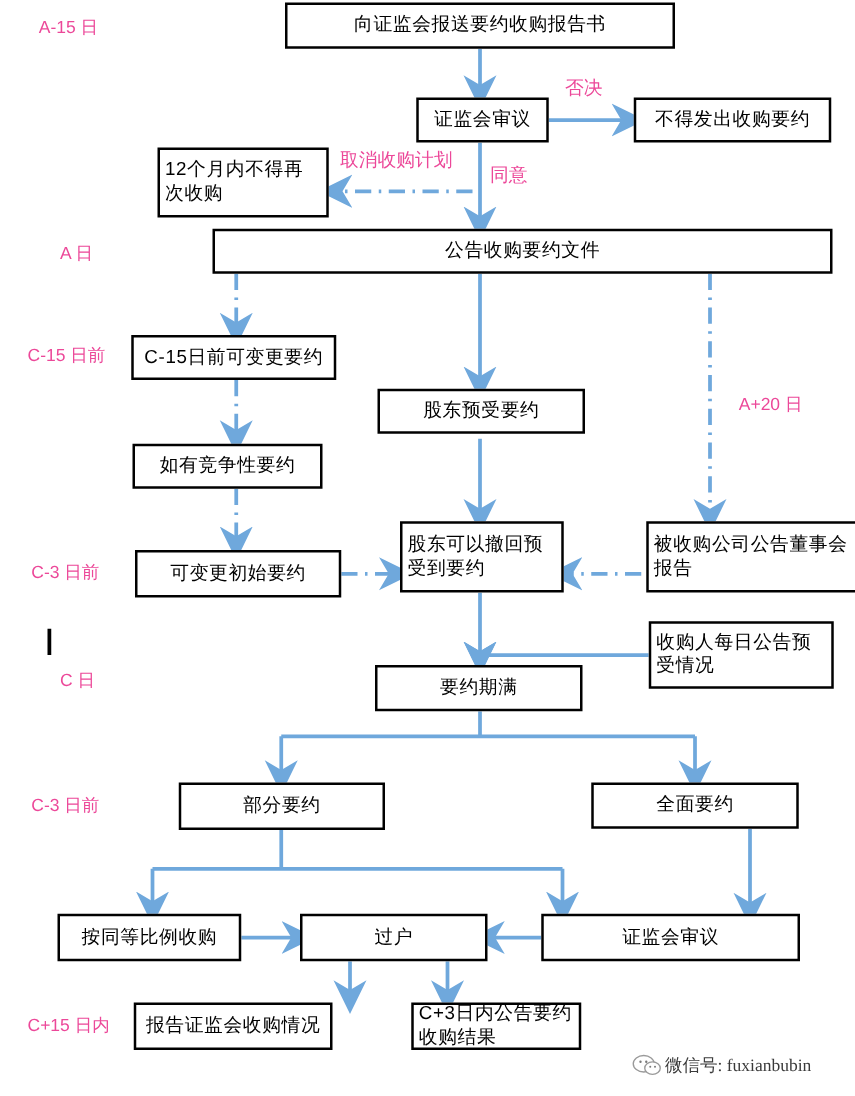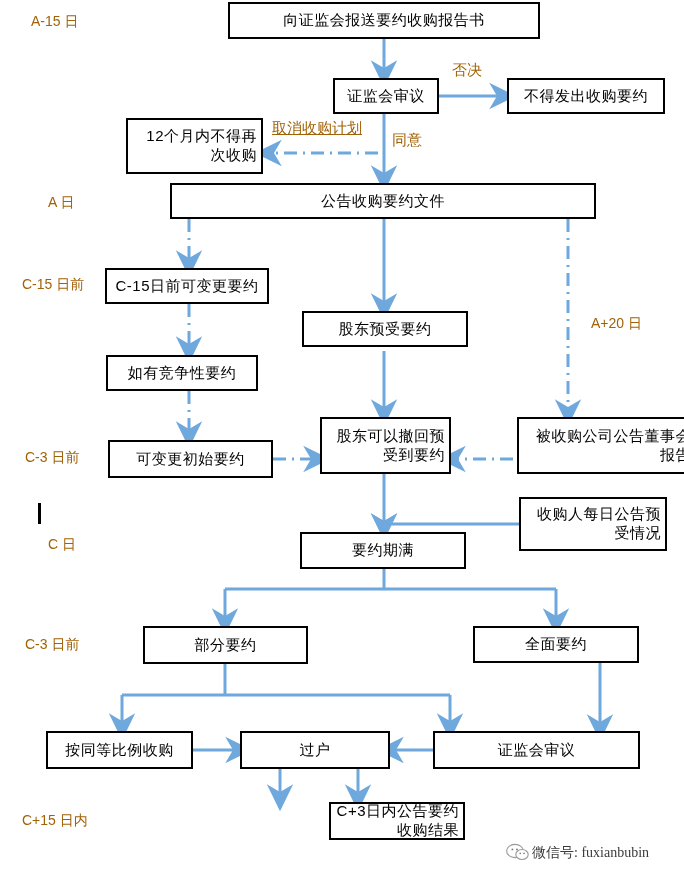--- a/index.html
+++ b/index.html
@@ -6,32 +6,32 @@
   body{font-family:"Liberation Sans","DejaVu Sans",sans-serif;}
   #canvas{position:relative;width:684px;height:877px;background:#fff;overflow:hidden;}
   .node{
     position:absolute;
     box-sizing:border-box;
     border:2px solid #000000;
     background:#ffffff;
     display:flex;
     align-items:center;
     justify-content:center;
-    text-align:right;
+    text-align:left;
     font-size:15px;
     line-height:1.25;
     color:#000000;
     letter-spacing:0.5px;
     z-index:5;
   }
   .node span{display:block;padding:0 4px;}
   .daylabel{
     position:absolute;
     font-size:14px;
-    color:#a16207;
+    color:#ec4899;
     white-space:nowrap;
     z-index:4;
   }
   svg#wires{position:absolute;left:0;top:0;width:684px;height:877px;z-index:1;}
   .wm{
     position:absolute;
     font-size:14px;
     color:#3a3a3a;
     white-space:nowrap;
     z-index:6;
@@ -128,21 +128,21 @@
   </div>
 
   <div class="node" style="left:507px;top:78px;width:158px;height:36px;">
     <span>不得发出收购要约</span>
   </div>
 
   <div class="node" style="left:126px;top:118px;width:137px;height:56px;">
     <span>12个月内不得再次收购</span>
   </div>
 
-  <div class="node" style="left:170px;top:183px;width:426px;height:36px;">
+  <div class="node" style="left:170px;top:183px;width:496px;height:36px;">
     <span>公告收购要约文件</span>
   </div>
 
   <div class="node" style="left:105px;top:268px;width:164px;height:36px;">
     <span>C-15日前可变更要约</span>
   </div>
 
   <div class="node" style="left:106px;top:355px;width:152px;height:36px;">
     <span>如有竞争性要约</span>
   </div>
@@ -184,27 +184,30 @@
   </div>
 
   <div class="node" style="left:240px;top:731px;width:150px;height:38px;">
     <span>过户</span>
   </div>
 
   <div class="node" style="left:433px;top:731px;width:207px;height:38px;">
     <span>证监会审议</span>
   </div>
 
+  <div class="node" style="left:107px;top:802px;width:159px;height:38px;">
+    <span>报告证监会收购情况</span>
+  </div>
 
   <div class="node" style="left:329px;top:802px;width:136px;height:38px;">
     <span>C+3日内公告要约收购结果</span>
   </div>
 
   <div class="daylabel" style="left:452px;top:61px;font-size:15px;">否决</div>
-  <div class="daylabel" style="left:272px;top:119px;font-size:15px;text-decoration:underline;">取消收购计划</div>
+  <div class="daylabel" style="left:272px;top:119px;font-size:15px;">取消收购计划</div>
   <div class="daylabel" style="left:392px;top:131px;font-size:15px;">同意</div>
 
   <div class="daylabel" style="left:31px;top:13px;">A-15 日</div>
   <div class="daylabel" style="left:48px;top:194px;">A 日</div>
   <div class="daylabel" style="left:22px;top:276px;">C-15 日前</div>
   <div class="daylabel" style="left:591px;top:315px;">A+20 日</div>
   <div class="daylabel" style="left:25px;top:449px;">C-3 日前</div>
   <div class="tickmark" style="left:38px;top:503px;height:21px;"></div>
   <div class="daylabel" style="left:48px;top:536px;">C 日</div>
   <div class="daylabel" style="left:25px;top:636px;">C-3 日前</div>

